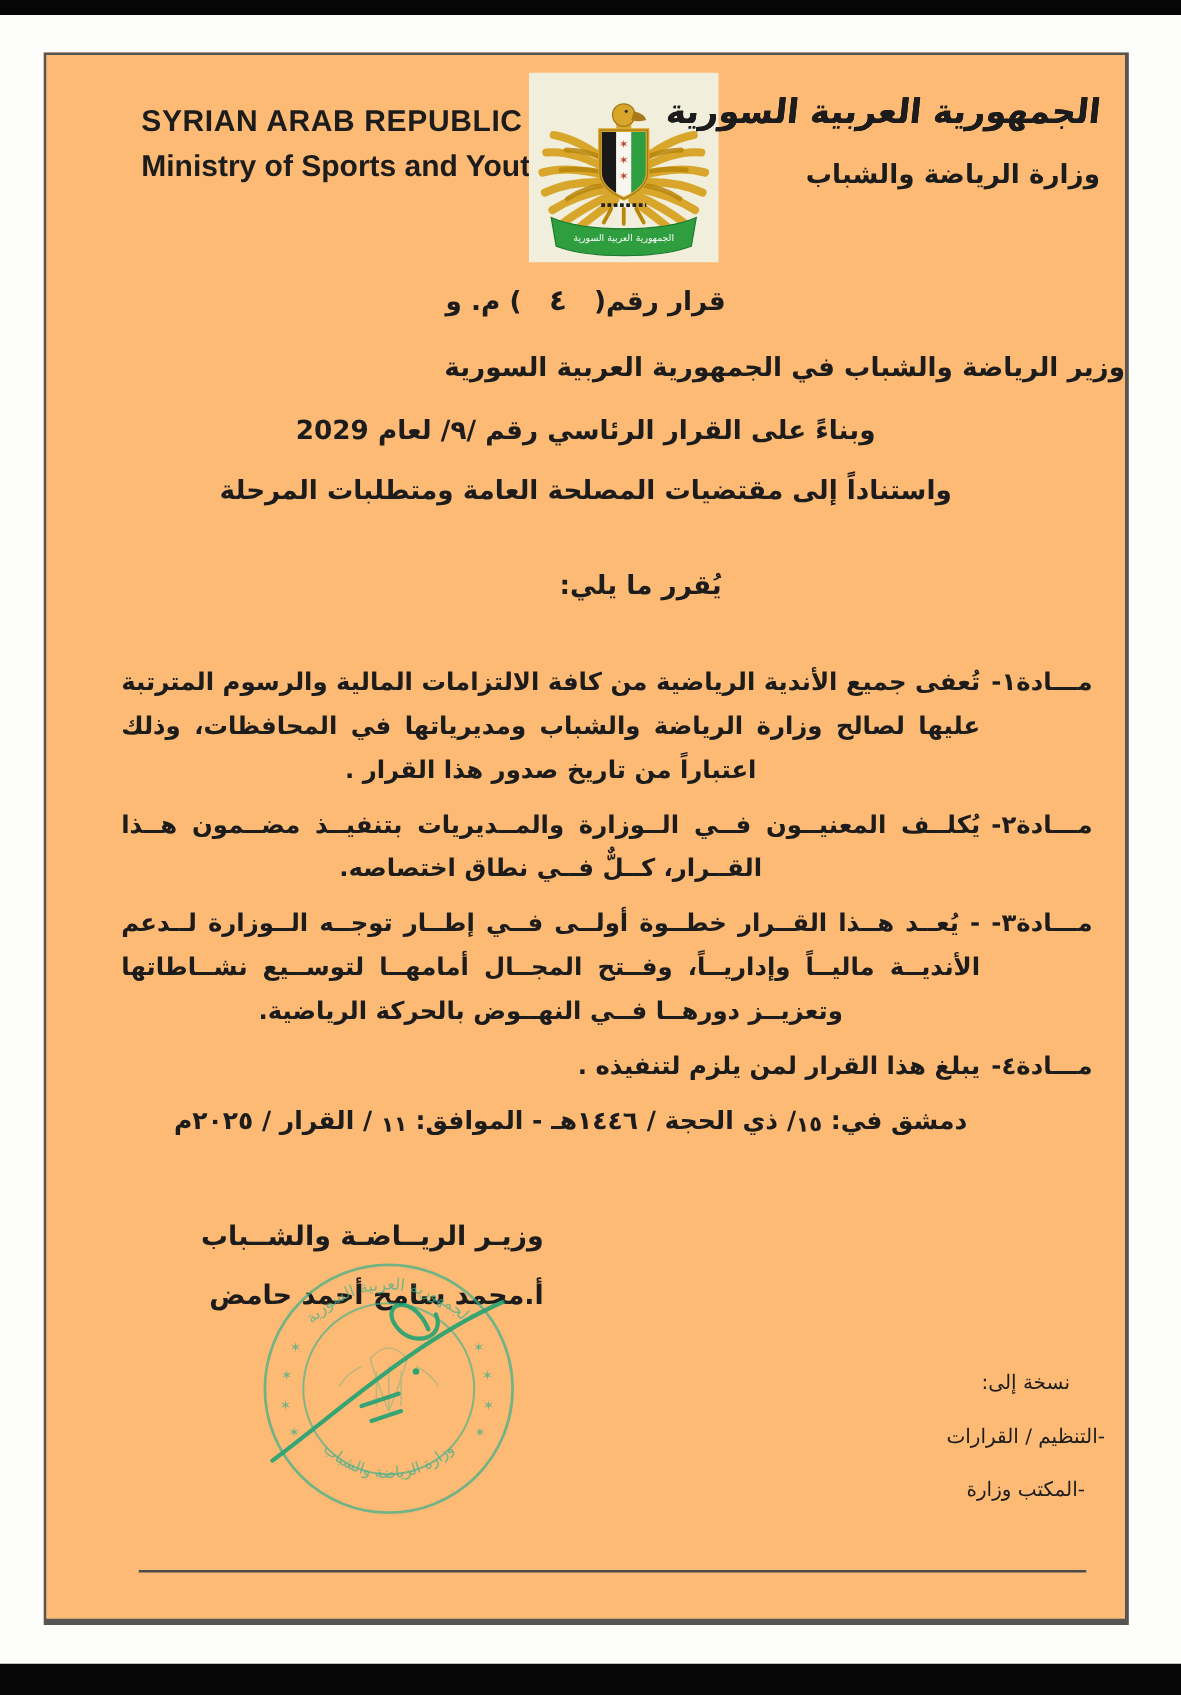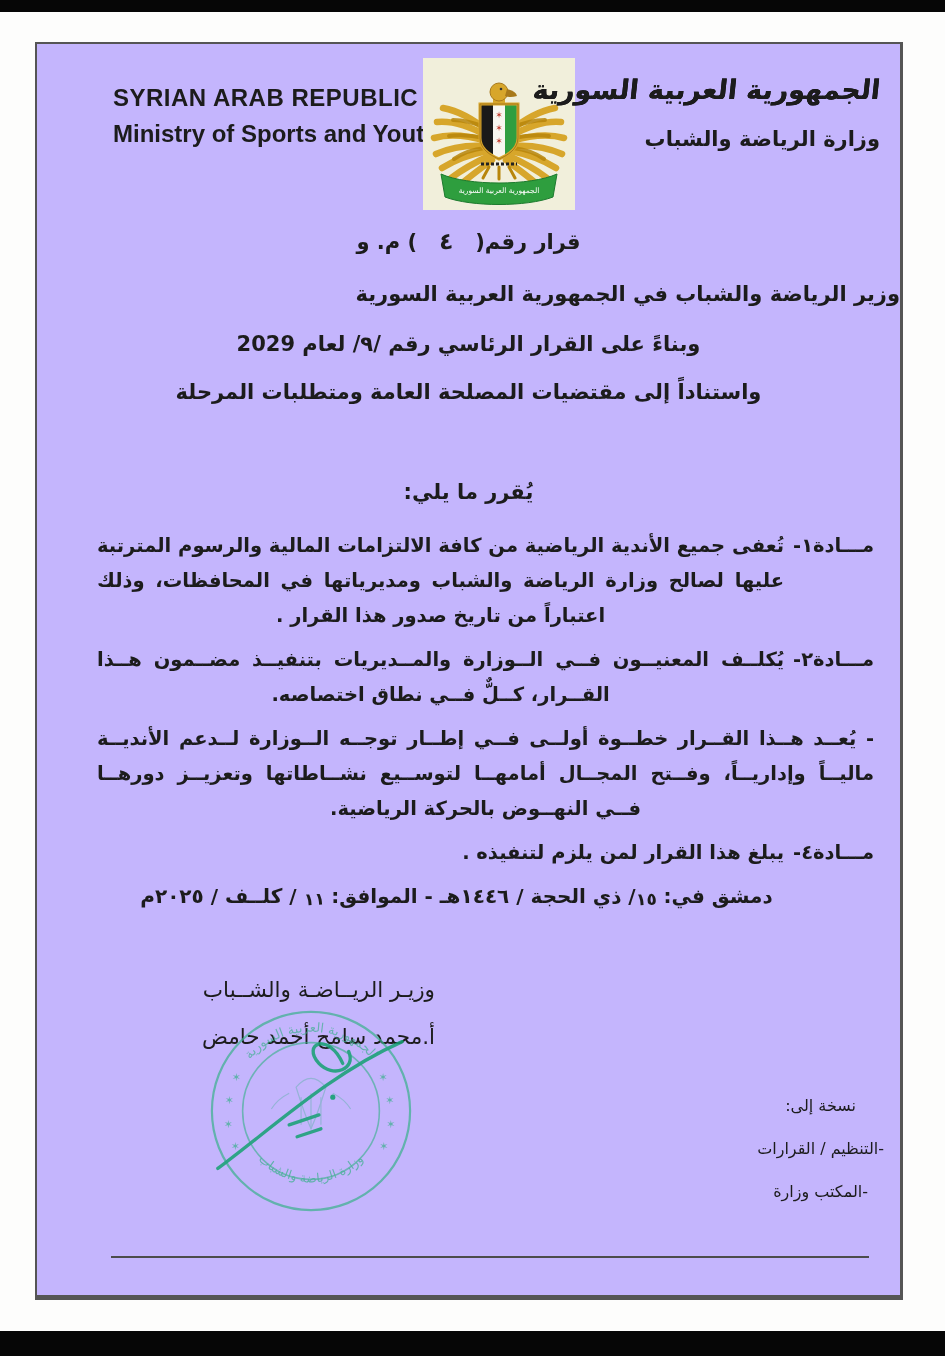--- a/index.html
+++ b/index.html
@@ -3,52 +3,52 @@
 <meta charset="utf-8">
 <title>Scanned decree</title>
 <style>
   * { margin:0; padding:0; box-sizing:border-box; }
   body { width:945px; height:1356px; background:#ffffff; font-family:"DejaVu Sans", sans-serif; color:#1c1c1c; }
   .canvas { position:relative; width:945px; height:1356px; background:#fdfdfc; overflow:hidden; }
   .scan-bar-top { position:absolute; left:0; top:0; width:945px; height:12px; background:#060606; }
   .scan-bar-bottom { position:absolute; left:0; top:1331px; width:945px; height:25px; background:#060606; }
   .page-frame {
     position:absolute; left:35px; top:42px; width:868px; height:1258px;
-    background:#c4b5fd;
+    background:#fdba74;
     border:2px solid #555;
     border-right-width:3px;
     border-bottom-width:5px;
   }
   
   .hdr-en { position:absolute; left:76px; top:40px; font-family:"Liberation Sans", sans-serif; font-weight:bold; }
   .hdr-en .l1 { font-size:24px; letter-spacing:.5px; }
   .hdr-en .l2 { font-size:24px; margin-top:8px; }
   .emblem-box { position:absolute; left:386px; top:14px; width:152px; height:152px; }
   .hdr-ar { position:absolute; right:20px; top:30px; text-align:right; direction:rtl; }
   .hdr-ar .calli { font-size:27px; font-weight:bold; transform:skewX(-6deg); letter-spacing:-1px; text-shadow:0 0 .4px #000; }
   .hdr-ar .min { font-size:21px; font-weight:bold; margin-top:22px; margin-left:4px; }
   
   .cline { position:absolute; left:0; width:100%; text-align:center; direction:rtl; font-weight:bold; font-size:21px; }
   .line-decnum  { top:184px; }
   .line-decnum .handnum { display:inline-block; margin:0 22px; font-size:23px; transform:rotate(-4deg); }
   .line-issuer  { top:238px;text-align:right; }
   .line-basis   { top:288px; }
   .line-grounds { top:336px; }
-  .line-decides { top:436px; }
+  .line-decides { top:412px;margin-left:44px; }
   
   .articles { position:absolute; left:60px; right:26px; top:484px; direction:rtl; }
   .article { display:flex; gap:9px; margin-bottom:9px; font-weight:bold; font-size:19.5px; line-height:35px; }
   .article .lbl { white-space:nowrap; }
   .article .txt { flex:1; text-align:justify; text-align-last:center; }
   .article .txt.single { text-align:right; text-align-last:right; }
   
   .date-line { position:absolute; left:0; top:840px; width:100%; text-align:center; direction:rtl; font-weight:bold; font-size:20px; transform:translateX(-12px); }
   .date-line .hand { display:inline-block; font-size:17px; transform:translateY(2px) rotate(-3deg); letter-spacing:1px; }
   
-  .sig-block { position:absolute; left:112px; top:922px; width:286px; direction:rtl; text-align:right; font-weight:normal; font-size:21.5px; line-height:47px; }
+  .sig-block { position:absolute; left:112px; top:922px; width:286px; direction:rtl; text-align:right; font-weight:bold; font-size:21.5px; line-height:47px; }
   .stamp-box { position:absolute; left:165px; top:958px; width:218px; height:218px; opacity:.9; }
   
   .dist { position:absolute; right:16px; top:1040px; direction:rtl; text-align:center; font-size:16px; line-height:43px; }
   
   .bottom-rule { position:absolute; left:74px; top:1212px; width:758px; border-top:2px solid #4c4c4c; }
 </style>
 </head>
 <body>
 
 <div class="canvas">
@@ -142,29 +142,30 @@
     <div class="articles">
       <div class="article">
         <span class="lbl">مـــادة١-</span>
         <span class="txt">تُعفى جميع الأندية الرياضية من كافة الالتزامات المالية والرسوم المترتبة عليها لصالح وزارة الرياضة والشباب ومديرياتها في المحافظات، وذلك اعتباراً من تاريخ صدور هذا القرار .</span>
       </div>
       <div class="article">
         <span class="lbl">مـــادة٢-</span>
         <span class="txt">يُكلــف المعنيــون فــي الــوزارة والمــديريات بتنفيــذ مضــمون هــذا القــرار، كــلٌّ فــي نطاق اختصاصه.</span>
       </div>
       <div class="article">
+        <span class="lbl">مـــادة٣-</span>
         <span class="txt">- يُعــد هــذا القــرار خطــوة أولــى فــي إطــار توجــه الــوزارة لــدعم الأنديــة ماليــاً وإداريــاً، وفــتح المجــال أمامهــا لتوســيع نشــاطاتها وتعزيــز دورهــا فــي النهــوض بالحركة الرياضية.</span>
       </div>
       <div class="article">
         <span class="lbl">مـــادة٤-</span>
         <span class="txt single">يبلغ هذا القرار لمن يلزم لتنفيذه .</span>
       </div>
     </div>
 
-    <div class="date-line"><span>دمشق في:</span> <span class="hand">١٥</span><span>/ ذي الحجة  / ١٤٤٦هـ - الموافق:</span> <span class="hand">١١</span> <span>/  كلــف / ٢٠٢٥م</span></div>
+    <div class="date-line"><span>دمشق في:</span> <span class="hand">١٥</span><span>/ ذي الحجة  / ١٤٤٦هـ - الموافق:</span> <span class="hand">١١</span> <span>/  القرار / ٢٠٢٥م</span></div>
 
     <div class="sig-block">
       <div>وزيـر الريــاضـة والشــباب</div>
       <div>أ.محمد سامح أحمد حامض</div>
     </div>
 
     <div class="stamp-box">
       <svg width="218" height="218" viewBox="0 0 220 220" xmlns="http://www.w3.org/2000/svg">
         <defs>
           <path id="st-top" d="M 28,112 A 82,82 0 0 1 192,112" fill="none"></path>

